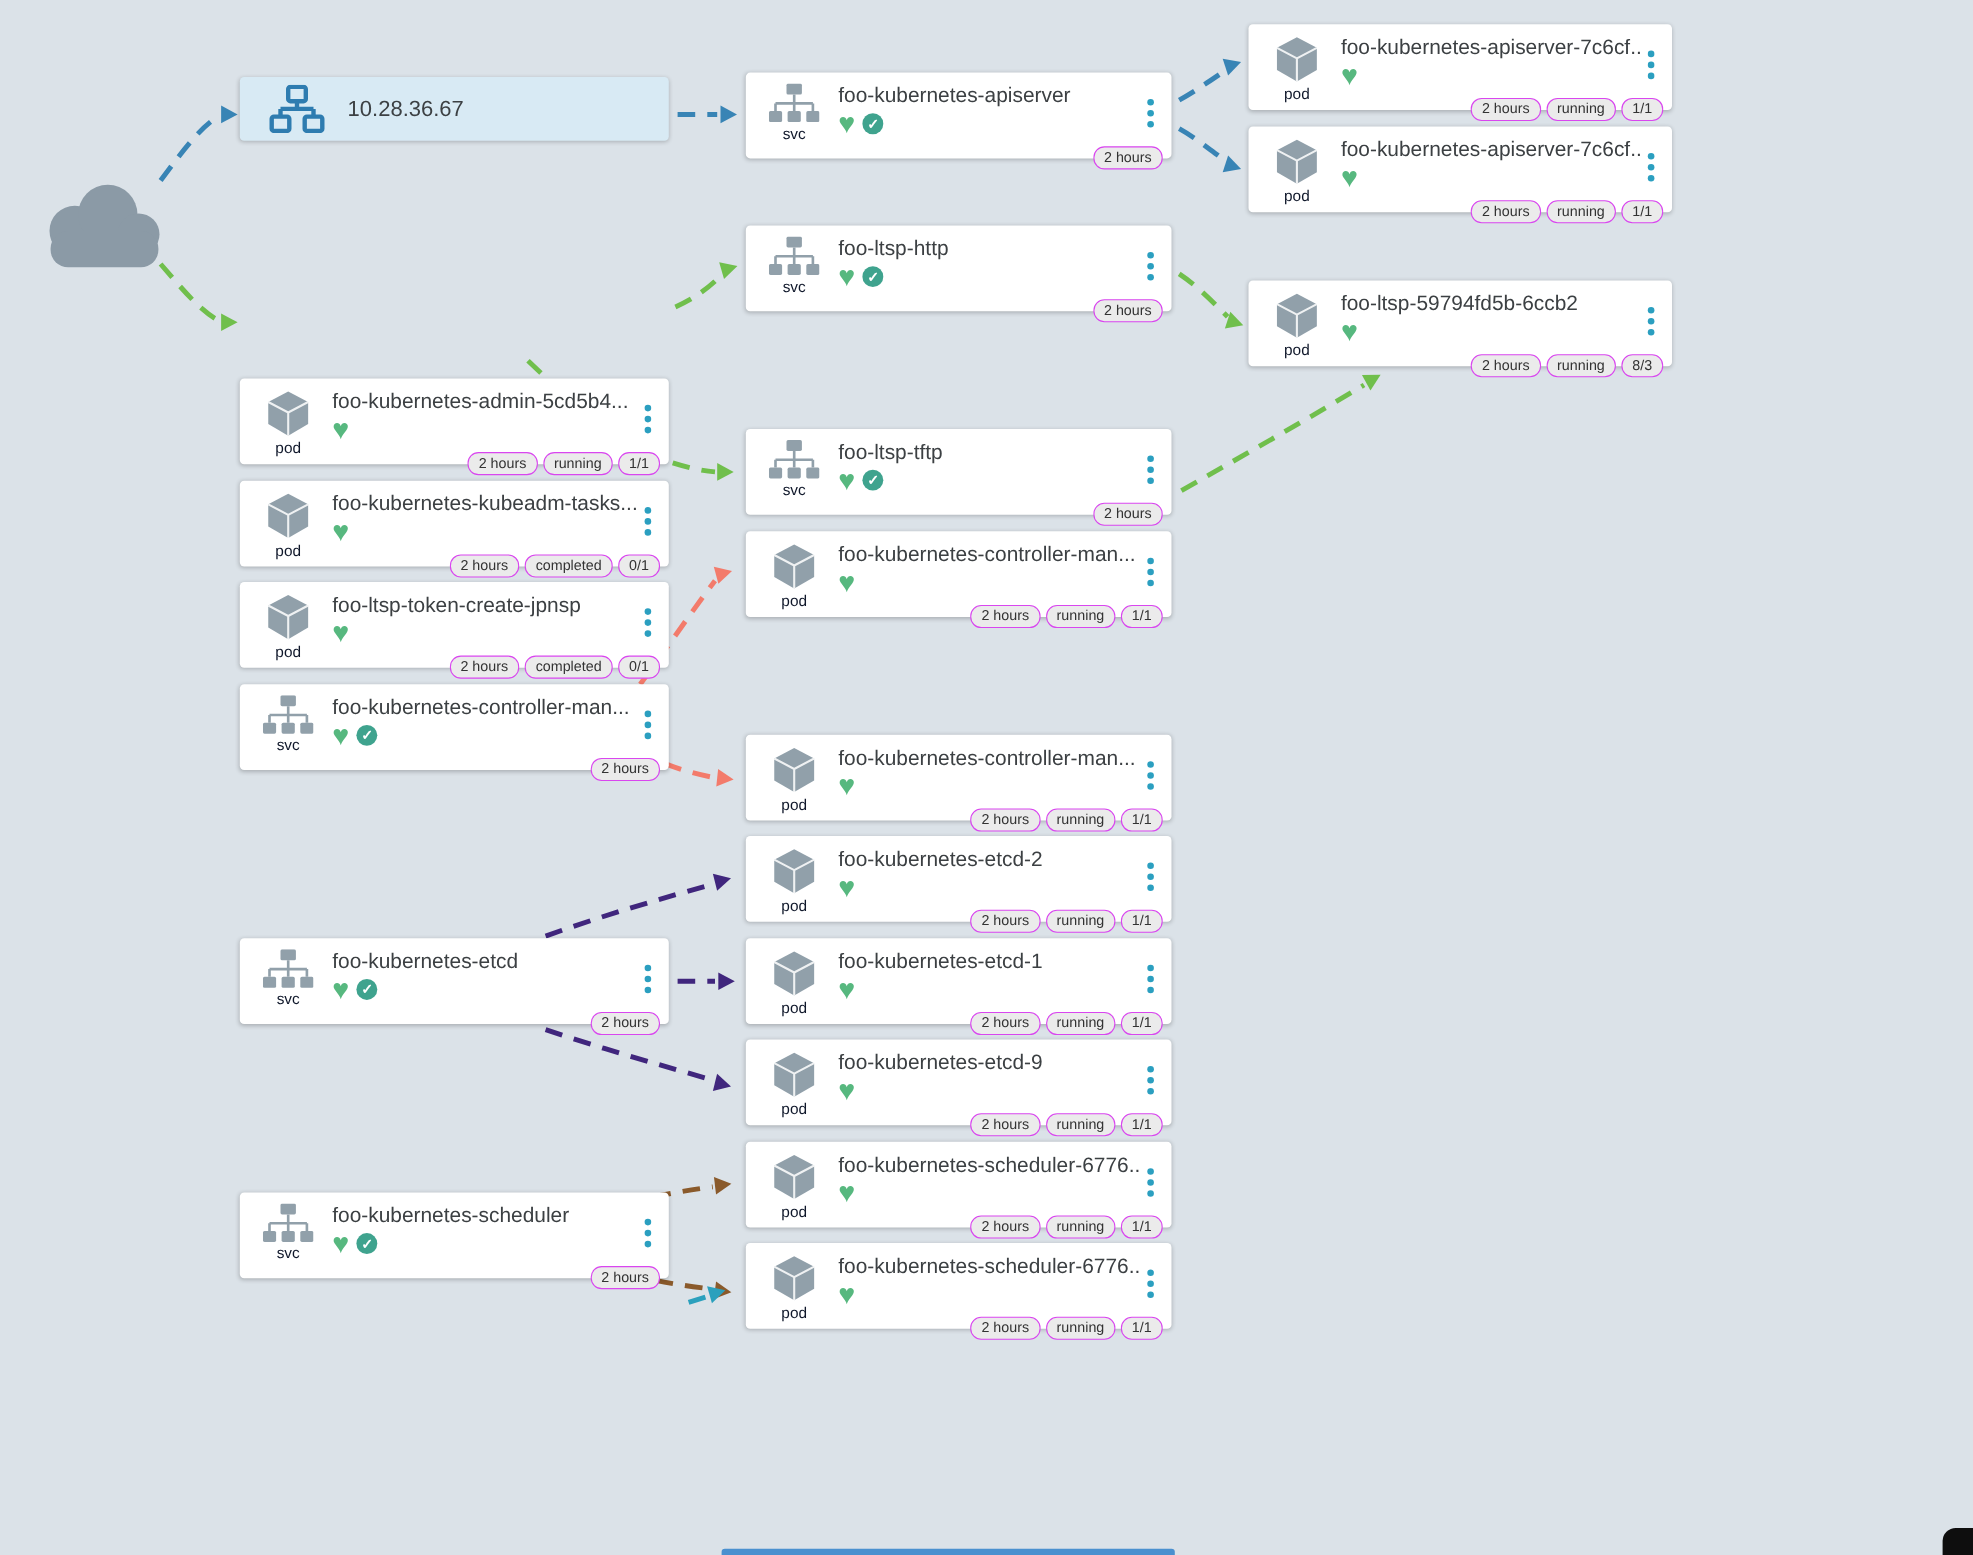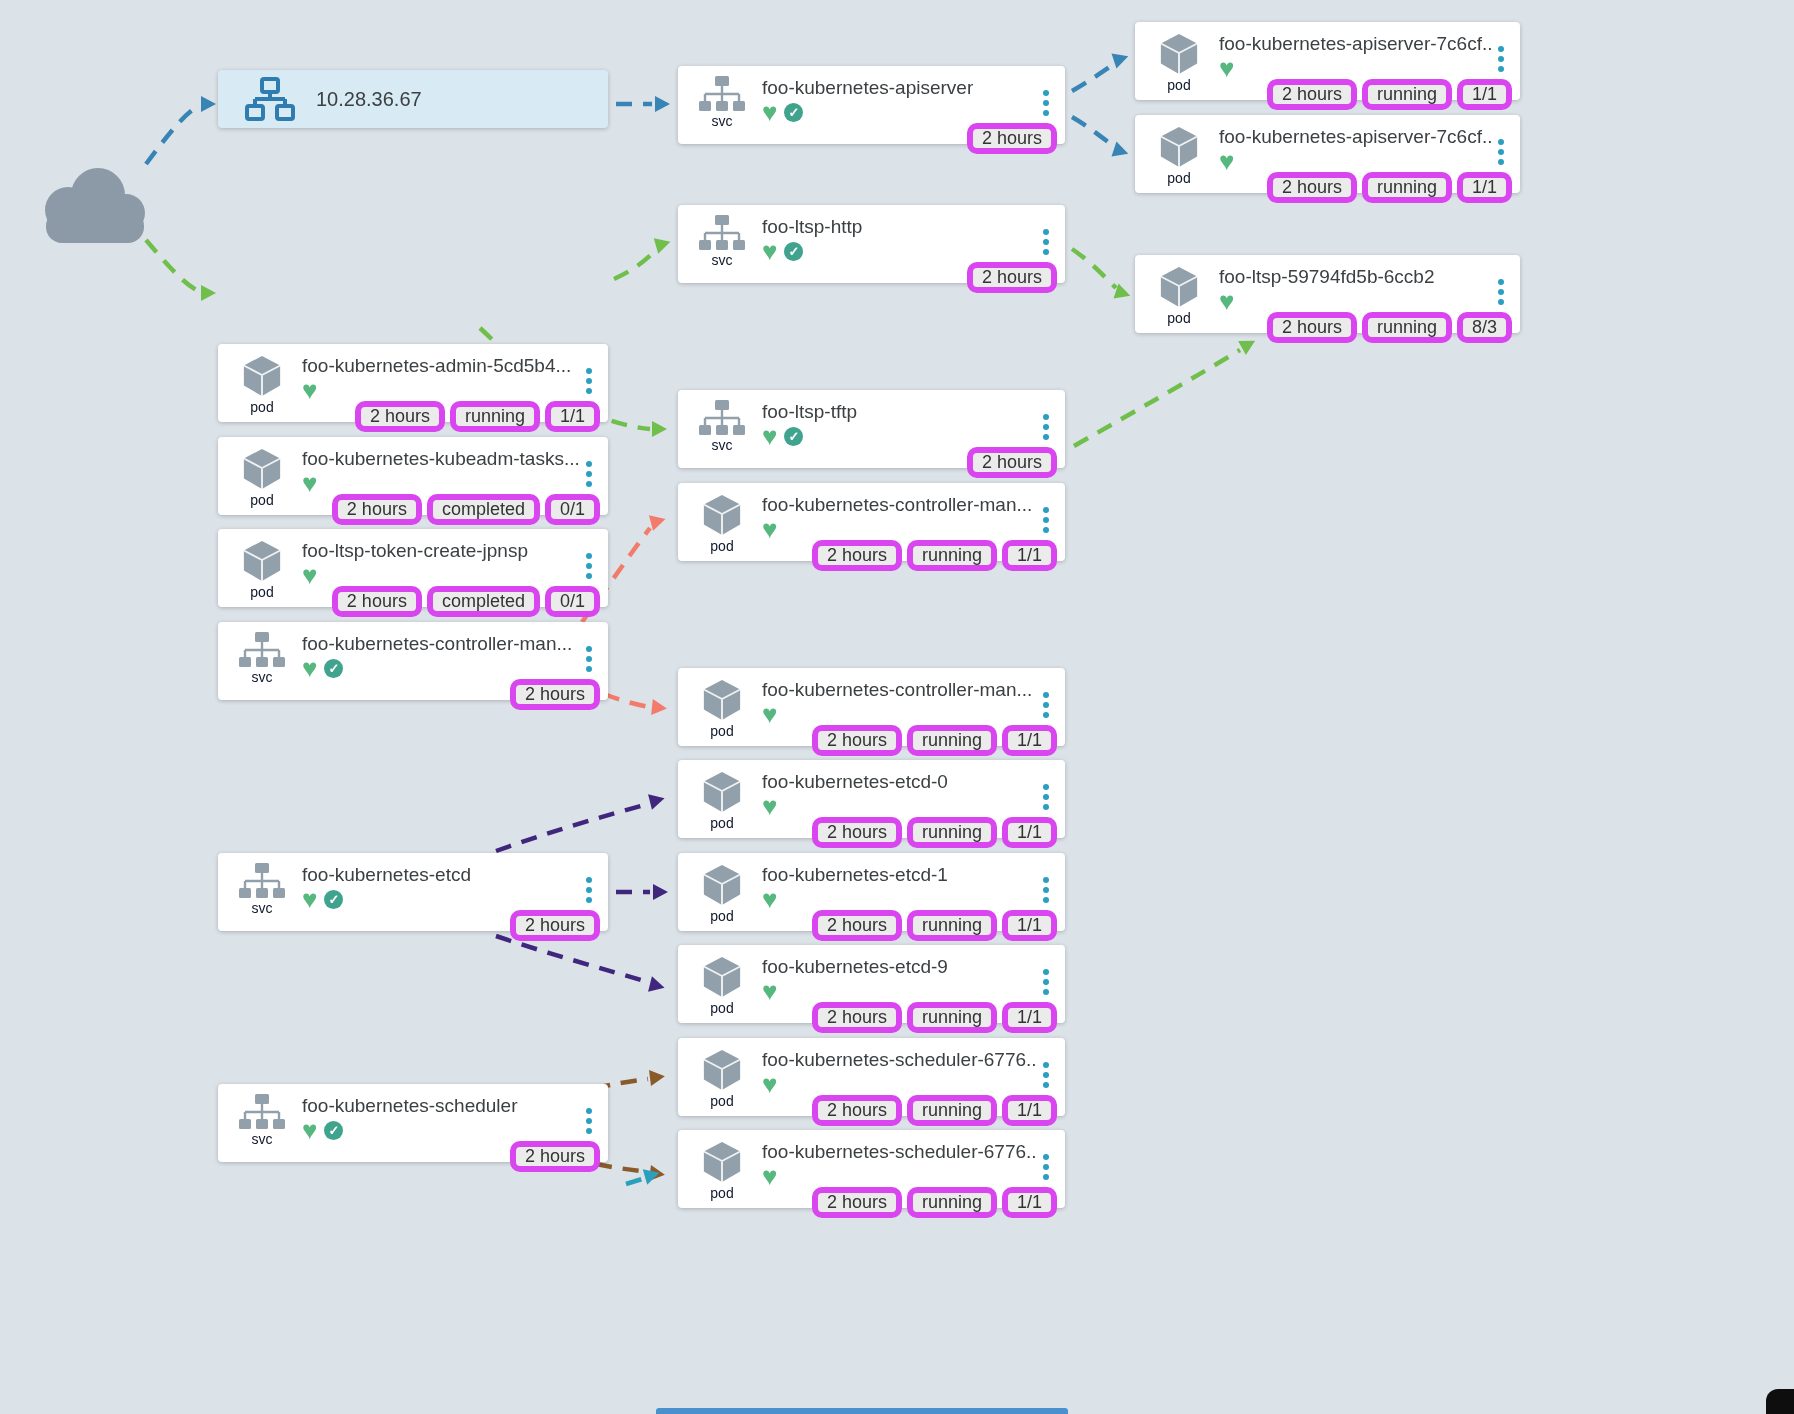--- a/index.html
+++ b/index.html
@@ -43,22 +43,22 @@
     background:#3fa38e; color:#fff; font-size:13px; font-weight:bold;
     display:flex; align-items:center; justify-content:center;
   }
   .kebab {
     flex:0 0 auto; display:flex; flex-direction:column; gap:4px;
     margin-top:10px; padding:5px 6px; cursor:pointer;
   }
   .kebab i { width:6px; height:6px; border-radius:50%; background:#2b9fc0; display:block; }
   .badges { position:absolute; right:8px; bottom:-10px; display:flex; gap:5px; z-index:3; }
   .badge {
-    background:#ebebeb; border:6px solid #d946ef; border-radius:10px;
-    font-size:18px; color:#333; padding:1px 9px 2px; line-height:16px;
+    background:#ebebeb; border:1px solid #d946ef; border-radius:10px;
+    font-size:13px; color:#333; padding:1px 9px 2px; line-height:16px;
     white-space:nowrap;
   }
   .node-title { font-size:20px; color:#3c4043; padding-left:20px; }
   .cloud { position:absolute; left:36px; top:158px; z-index:2; }
   .corner-blob {
     position:absolute; right:0; bottom:0; width:28px; height:25px;
     background:#0e0e0e; border-top-left-radius:12px; z-index:4;
   }
 </style>
 </head>
@@ -546,21 +546,21 @@
 
   <div class="card card--mid" style="left:678px;top:760px">
     <div class="icon-col">
       <svg width="42" height="44" viewBox="0 0 44 46">
         <path d="M22 2 L41 12 V33 L22 44 L3 33 V12 Z" fill="#91a0aa"></path>
         <path d="M3 12 L22 22 L41 12 M22 22 V44" stroke="#ffffff" stroke-width="2" fill="none" opacity=".85"></path>
       </svg>
       <span class="type-label">pod</span>
     </div>
     <div class="body-col">
-      <div class="title">foo-kubernetes-etcd-0</div>
+      <div class="title">foo-kubernetes-etcd-2</div>
       <div class="status-row">
           <span class="heart">♥</span>
         </div>
     </div>
     <div class="kebab">
         <i></i>
         <i></i>
         <i></i>
       </div>
     <div class="badges">

